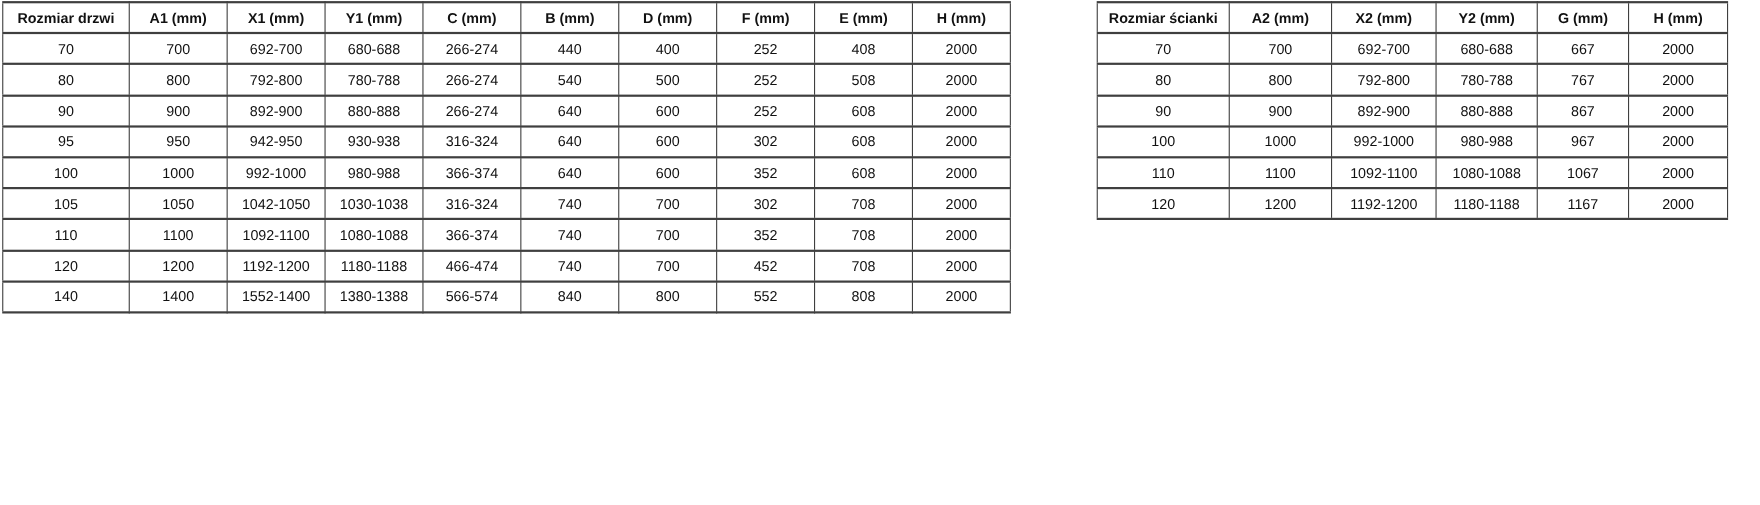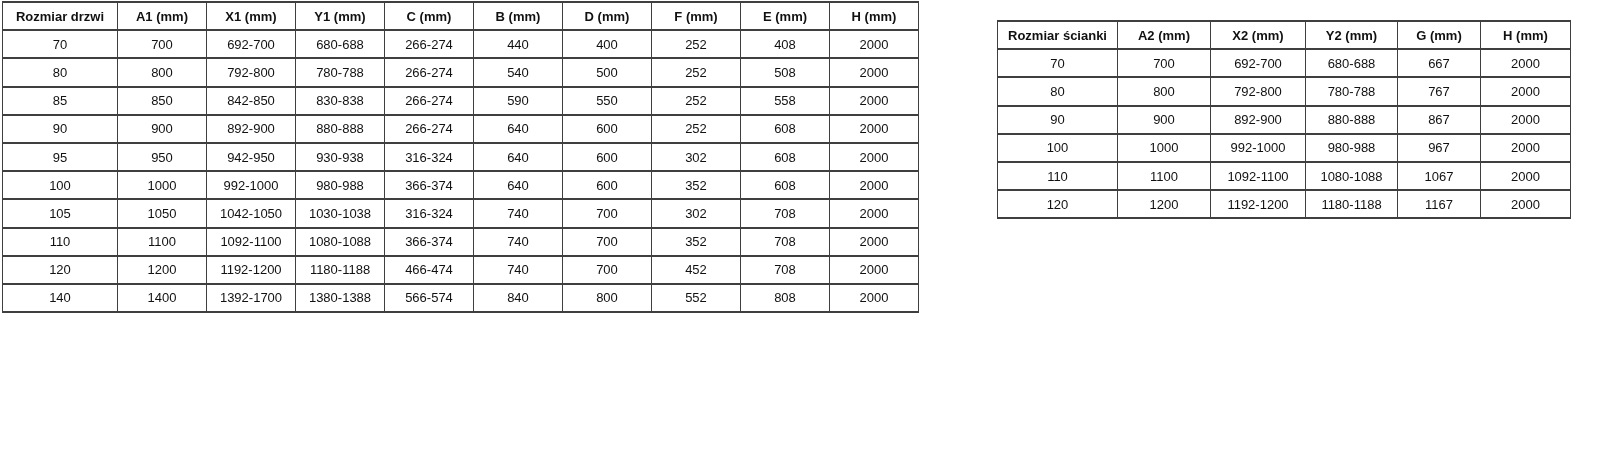--- a/index.html
+++ b/index.html
@@ -19,21 +19,21 @@
     overflow:hidden;
   }
   table.spec{
     position:absolute;
     top:1px;
     border-collapse:collapse;
     table-layout:fixed;
     background:var(--bg-color);
   }
   #door-table{left:2px;}
-  #wall-table{left:997px;margin-top:19px;}
+  #wall-table{left:997px;}
   table.spec tr{
     border-top:2px solid var(--border-color);
     border-bottom:2px solid var(--border-color);
   }
   table.spec th,
   table.spec td{
     border:1px solid var(--border-color);
     height:26.2px;
     padding:0 2px;
     text-align:center;
@@ -96,32 +96,20 @@
           <td>792-800</td>
           <td>780-788</td>
           <td>266-274</td>
           <td>540</td>
           <td>500</td>
           <td>252</td>
           <td>508</td>
           <td>2000</td>
         </tr>
         <tr>
-          <td>85</td>
-          <td>850</td>
-          <td>842-850</td>
-          <td>830-838</td>
-          <td>266-274</td>
-          <td>590</td>
-          <td>550</td>
-          <td>252</td>
-          <td>558</td>
-          <td>2000</td>
-        </tr>
-        <tr>
           <td>90</td>
           <td>900</td>
           <td>892-900</td>
           <td>880-888</td>
           <td>266-274</td>
           <td>640</td>
           <td>600</td>
           <td>252</td>
           <td>608</td>
           <td>2000</td>
@@ -182,21 +170,21 @@
           <td>466-474</td>
           <td>740</td>
           <td>700</td>
           <td>452</td>
           <td>708</td>
           <td>2000</td>
         </tr>
         <tr>
           <td>140</td>
           <td>1400</td>
-          <td>1392-1700</td>
+          <td>1552-1400</td>
           <td>1380-1388</td>
           <td>566-574</td>
           <td>840</td>
           <td>800</td>
           <td>552</td>
           <td>808</td>
           <td>2000</td>
         </tr>
       </tbody>
   </table>

